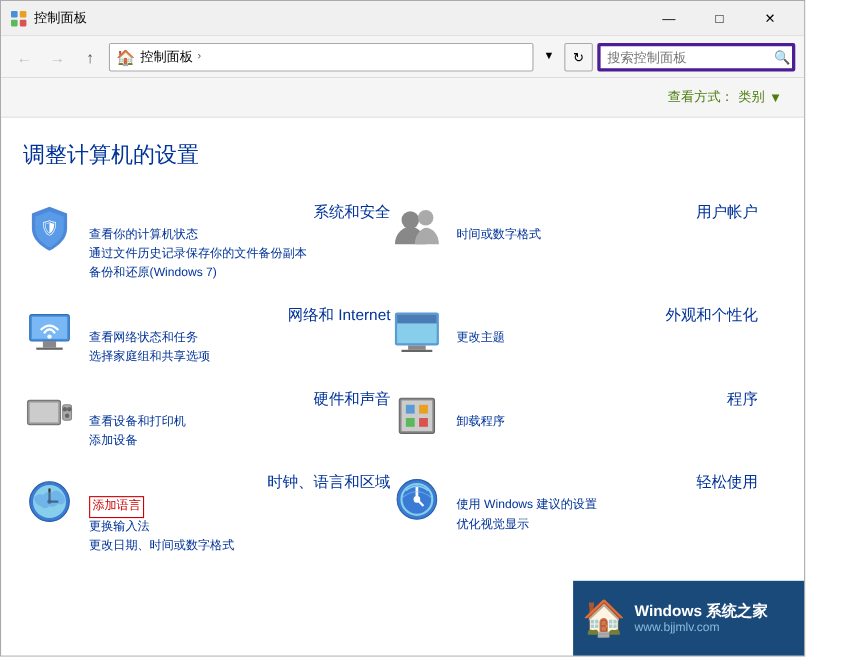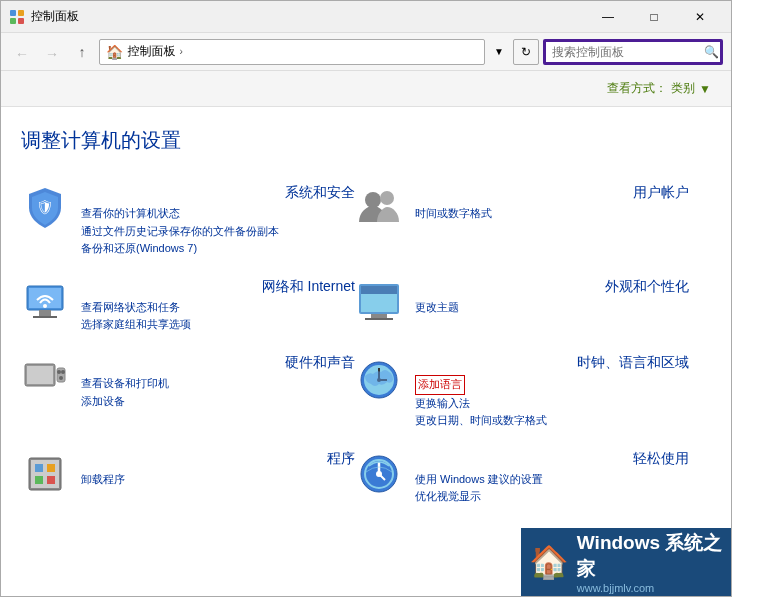--- a/index.html
+++ b/index.html
@@ -358,57 +358,57 @@
           <div class="cat-info">
             <span class="cat-title">硬件和声音</span>
             <span class="cat-link">查看设备和打印机</span>
             <span class="cat-link">添加设备</span>
           </div>
         </div>
 
         <div class="cp-category">
           <div class="cat-icon">
             <svg width="48" height="48" viewBox="0 0 48 48">
-              <circle cx="24" cy="26" r="18" fill="#3a7bd5" stroke="#2a5ba5" stroke-width="1"></circle>
-              <circle cx="24" cy="26" r="15" fill="#87ceeb"></circle>
-              <circle cx="24" cy="26" r="2" fill="#333"></circle>
-              <line x1="24" y1="26" x2="24" y2="14" stroke="#333" stroke-width="2"></line>
-              <line x1="24" y1="26" x2="32" y2="26" stroke="#333" stroke-width="2"></line>
-
-              <path d="M10 22 Q14 18 18 20 Q22 16 26 18 Q30 14 34 18 Q38 20 38 26 Q36 30 32 28 Q28 32 24 30 Q20 34 16 30 Q10 28 10 22" fill="#5a9be8" opacity="0.5"></path>
-            </svg>
-          </div>
-          <div class="cat-info">
-            <span class="cat-title">时钟、语言和区域</span>
-            <span class="cat-link highlighted">添加语言</span>
-            <span class="cat-link">更换输入法</span>
-            <span class="cat-link">更改日期、时间或数字格式</span>
-          </div>
-        </div>
-
-        <div class="cp-category">
-          <div class="cat-icon">
-            <svg width="48" height="48" viewBox="0 0 48 48">
               <rect x="8" y="8" width="32" height="32" rx="2" fill="#888" stroke="#666" stroke-width="1"></rect>
               <rect x="10" y="10" width="28" height="28" fill="#ccc"></rect>
               <rect x="14" y="14" width="8" height="8" fill="#5b9bd5"></rect>
               <rect x="26" y="14" width="8" height="8" fill="#e8a020"></rect>
               <rect x="14" y="26" width="8" height="8" fill="#5bb85b"></rect>
               <rect x="26" y="26" width="8" height="8" fill="#d9534f"></rect>
             </svg>
           </div>
           <div class="cat-info">
             <span class="cat-title">程序</span>
             <span class="cat-link">卸载程序</span>
           </div>
         </div>
 
         <div class="cp-category">
           <div class="cat-icon">
             <svg width="48" height="48" viewBox="0 0 48 48">
+              <circle cx="24" cy="26" r="18" fill="#3a7bd5" stroke="#2a5ba5" stroke-width="1"></circle>
+              <circle cx="24" cy="26" r="15" fill="#87ceeb"></circle>
+              <circle cx="24" cy="26" r="2" fill="#333"></circle>
+              <line x1="24" y1="26" x2="24" y2="14" stroke="#333" stroke-width="2"></line>
+              <line x1="24" y1="26" x2="32" y2="26" stroke="#333" stroke-width="2"></line>
+
+              <path d="M10 22 Q14 18 18 20 Q22 16 26 18 Q30 14 34 18 Q38 20 38 26 Q36 30 32 28 Q28 32 24 30 Q20 34 16 30 Q10 28 10 22" fill="#5a9be8" opacity="0.5"></path>
+            </svg>
+          </div>
+          <div class="cat-info">
+            <span class="cat-title">时钟、语言和区域</span>
+            <span class="cat-link highlighted">添加语言</span>
+            <span class="cat-link">更换输入法</span>
+            <span class="cat-link">更改日期、时间或数字格式</span>
+          </div>
+        </div>
+
+        <div class="cp-category">
+          <div class="cat-icon">
+            <svg width="48" height="48" viewBox="0 0 48 48">
               <circle cx="24" cy="24" r="18" fill="#3a7bd5" stroke="#2a5ba5" stroke-width="1"></circle>
               <circle cx="24" cy="24" r="14" fill="none" stroke="#87ceeb" stroke-width="2"></circle>
 
               <circle cx="24" cy="24" r="3" fill="white"></circle>
               <line x1="24" y1="24" x2="24" y2="12" stroke="white" stroke-width="2.5"></line>
               <line x1="24" y1="24" x2="30" y2="30" stroke="white" stroke-width="2"></line>
               <path d="M14 16 Q24 8 34 16" stroke="#87ceeb" stroke-width="1.5" fill="none"></path>
               <path d="M11 22 Q24 12 37 22" stroke="#87ceeb" stroke-width="1" fill="none" opacity="0.6"></path>
             </svg>
           </div>
@@ -419,18 +419,18 @@
           </div>
         </div>
 
       </div>
     </div>
   </div>
 
   <div style="position:absolute;bottom:0;right:0;width:210px;height:68px;background:#1a4a7a;display:flex;align-items:center;padding:8px;gap:8px;">
     <div style="font-size:32px;">🏠</div>
     <div>
-      <div style="color:#fff;font-size:19px;font-weight:bold;">Windows 系统之家</div>
+      <div style="color:#fff;font-size:14px;font-weight:bold;">Windows 系统之家</div>
       <div style="color:#88bbdd;font-size:11px;">www.bjjmlv.com</div>
     </div>
   </div>
 
 </div>
 
 </body></html>

